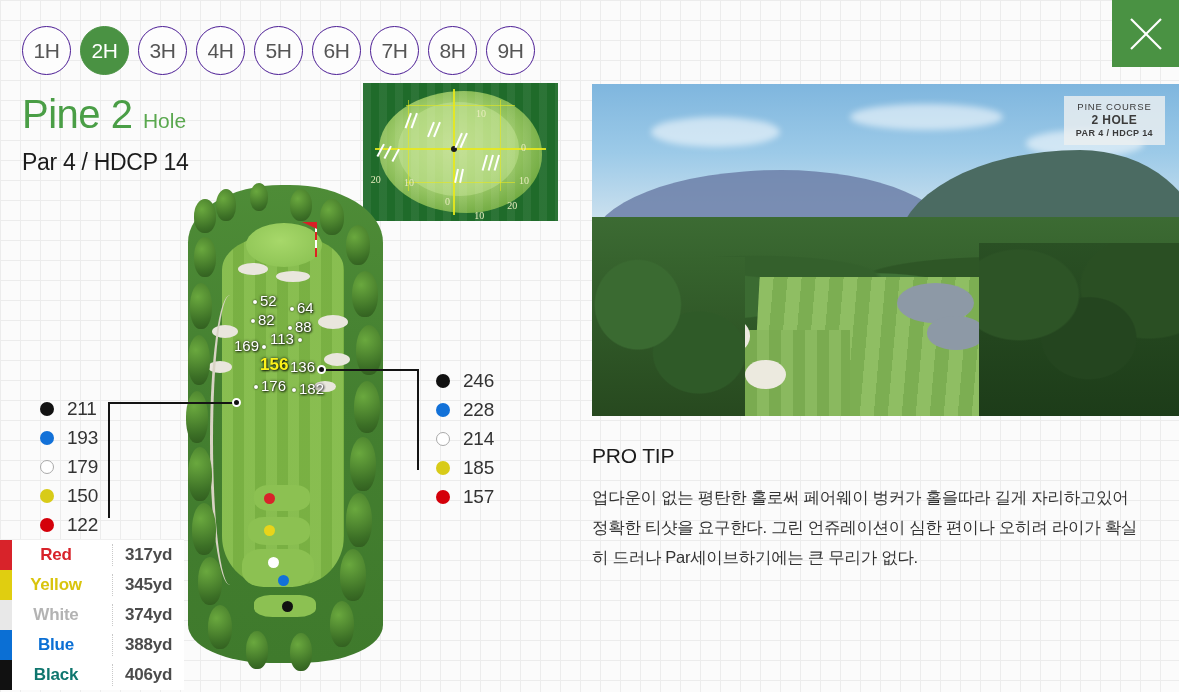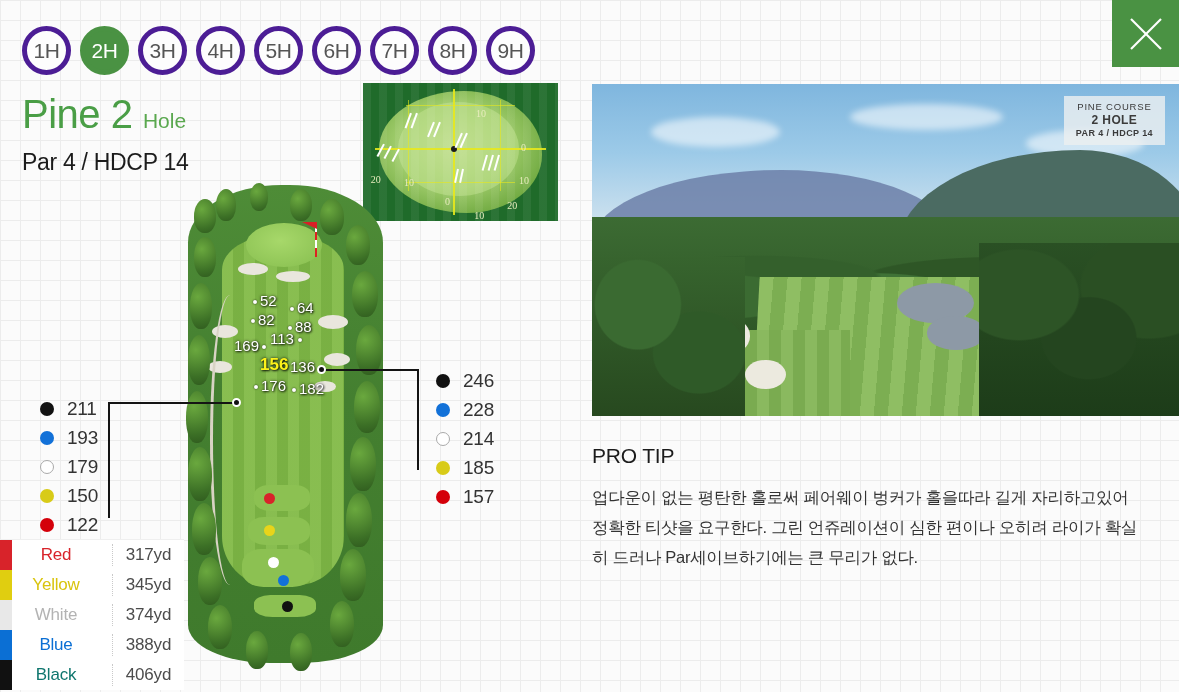--- a/index.html
+++ b/index.html
@@ -32,21 +32,21 @@
   .hole-tabs {
     position: absolute;
     top: 26px; left: 22px;
     display: flex;
     gap: 9px;
   }
   .hole-tab {
     width: 49px; height: 49px;
     border-radius: 50%;
     background: #fdfdfd;
-    border: 5px solid #4c1d95;
+    border: 1px solid #4c1d95;
     display: flex;
     align-items: center;
     justify-content: center;
     font-size: 21px;
     color: #555;
     cursor: pointer;
     letter-spacing: -0.3px;
   }
   .hole-tab.active {
     background: #4a9243;
@@ -220,20 +220,21 @@
     left: 0; top: 539px;
     width: 184px;
     background: #ffffff;
     border-top: 1px solid #efefef;
   }
   .tee-row {
     position: relative;
     display: flex;
     align-items: center;
     height: 30px;
+    font-weight: bold;
   }
   .tee-bar {
     position: absolute;
     left: 0; top: 0;
     width: 12px; height: 30px;
   }
   .tee-name {
     width: 112px;
     text-align: center;
     font-size: 17px;

